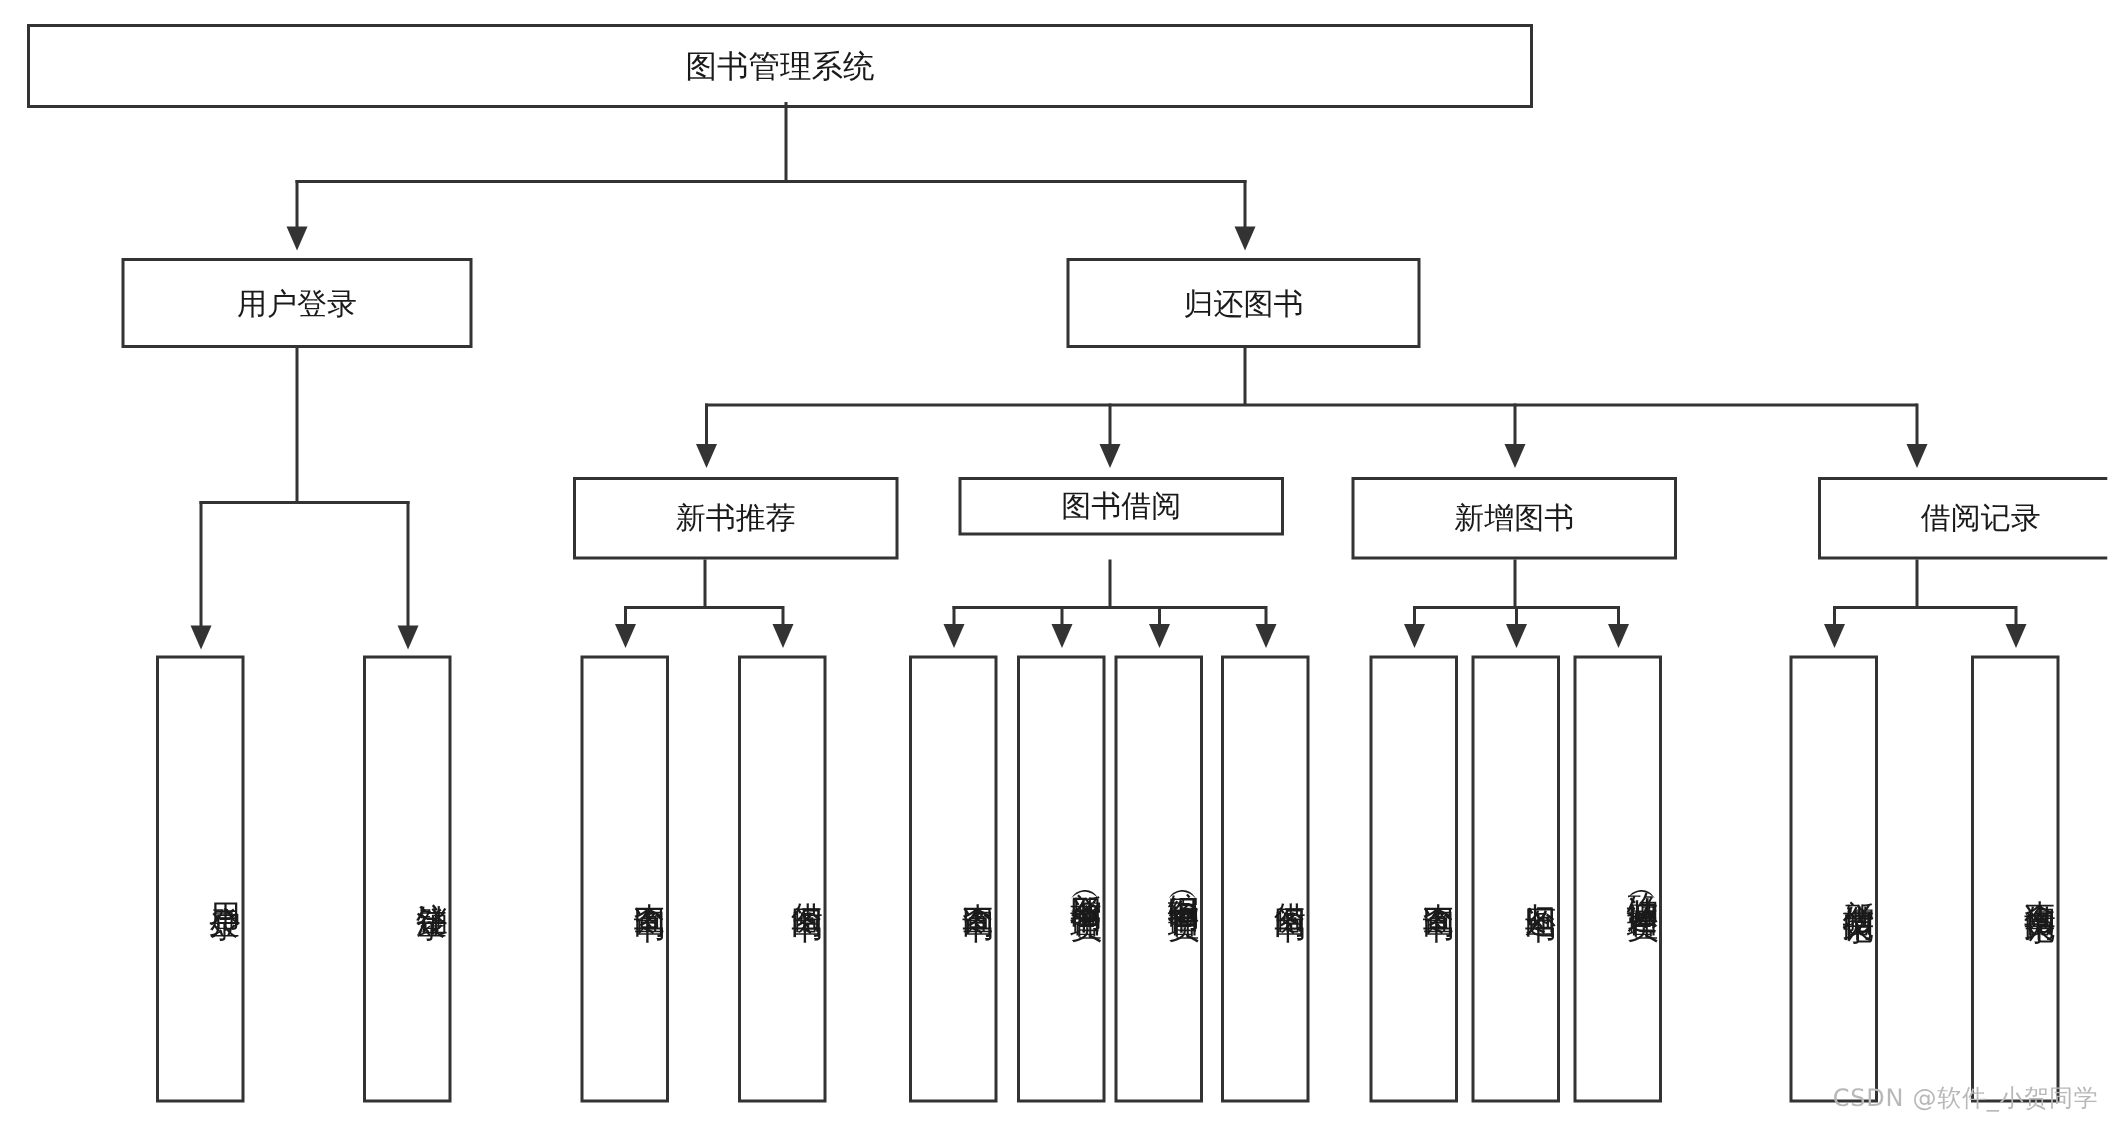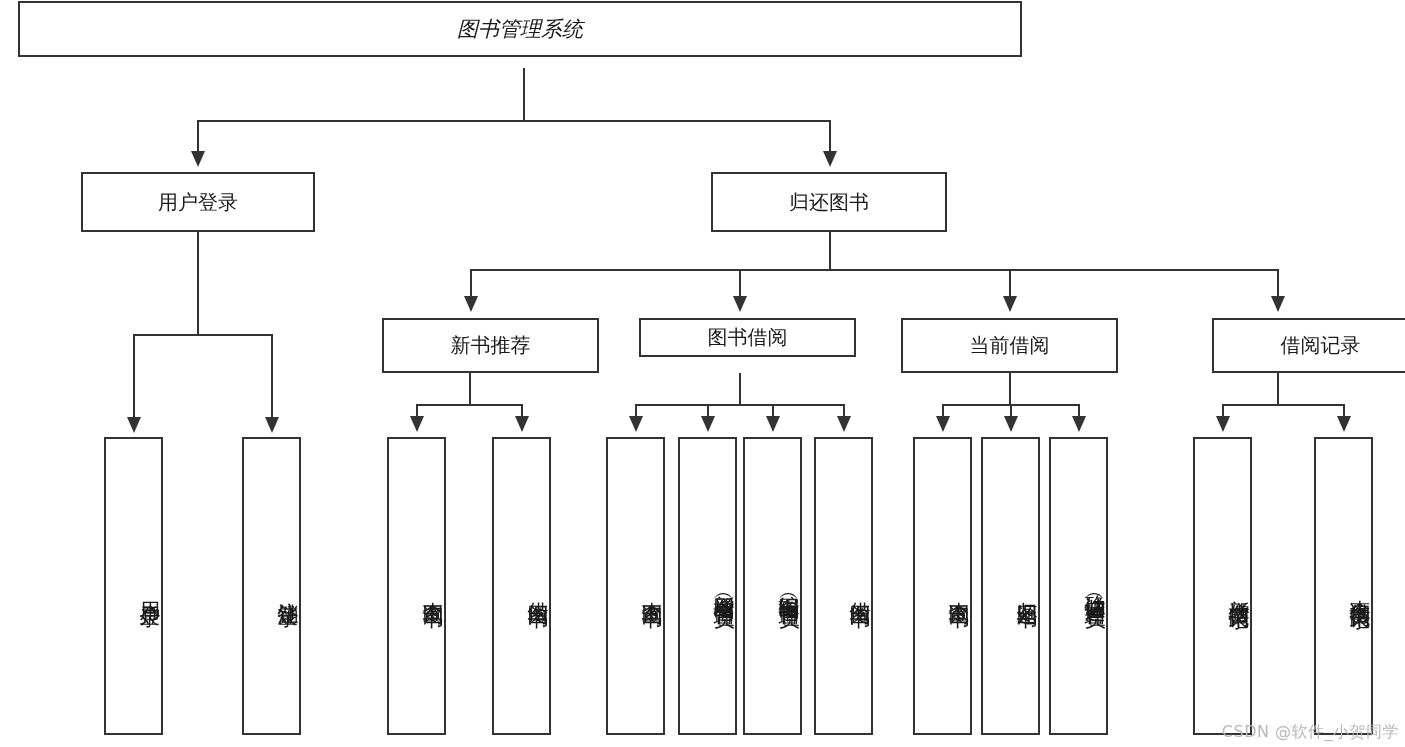--- a/index.html
+++ b/index.html
@@ -72,21 +72,21 @@
     color: #b8b8b8;
     letter-spacing: 0.5px;
     white-space: nowrap;
   }
 </style>
 </head>
 <body>
 
 <div id="canvas">
 
-  <div class="node root" style="left:18px; top:1px; width:1004px; height:56px;font-style:italic;">图书管理系统</div>
+  <div class="node root" style="left:18px; top:16px; width:1004px; height:56px;">图书管理系统</div>
 
   <div class="edge-v" style="left:523px; top:68px; height:52px;"></div>
 
   <div class="edge-h" style="left:197px; top:120px; width:634px;"></div>
 
   <div class="edge-v" style="left:197px; top:120px; height:34px;"></div>
   <div class="arrow" style="left:191px; top:151px;"></div>
   <div class="edge-v" style="left:829px; top:120px; height:34px;"></div>
   <div class="arrow" style="left:823px; top:151px;"></div>
 
@@ -113,21 +113,21 @@
   <div class="edge-v" style="left:1009px; top:269px; height:30px;"></div>
   <div class="arrow" style="left:1003px; top:296px;"></div>
 
   <div class="edge-v" style="left:1277px; top:269px; height:30px;"></div>
   <div class="arrow" style="left:1271px; top:296px;"></div>
 
   <div class="node lvl3" style="left:382px; top:318px; width:217px; height:55px;">新书推荐</div>
 
   <div class="node lvl3" style="left:639px; top:318px; width:217px; height:39px;">图书借阅</div>
 
-  <div class="node lvl3" style="left:901px; top:318px; width:217px; height:55px;">当前借阅</div>
+  <div class="node lvl3" style="left:901px; top:318px; width:217px; height:55px;">新增图书</div>
 
   <div class="node lvl3" style="left:1169px; top:318px; width:217px; height:55px;margin-left:43px;">借阅记录</div>
 
   <div class="edge-v" style="left:469px; top:373px; height:32px;"></div>
   <div class="edge-h" style="left:416px; top:404px; width:106px;"></div>
   <div class="edge-v" style="left:416px; top:404px; height:14px;"></div>
   <div class="arrow" style="left:410px; top:416px;"></div>
   <div class="edge-v" style="left:521px; top:404px; height:14px;"></div>
   <div class="arrow" style="left:515px; top:416px;"></div>
 

